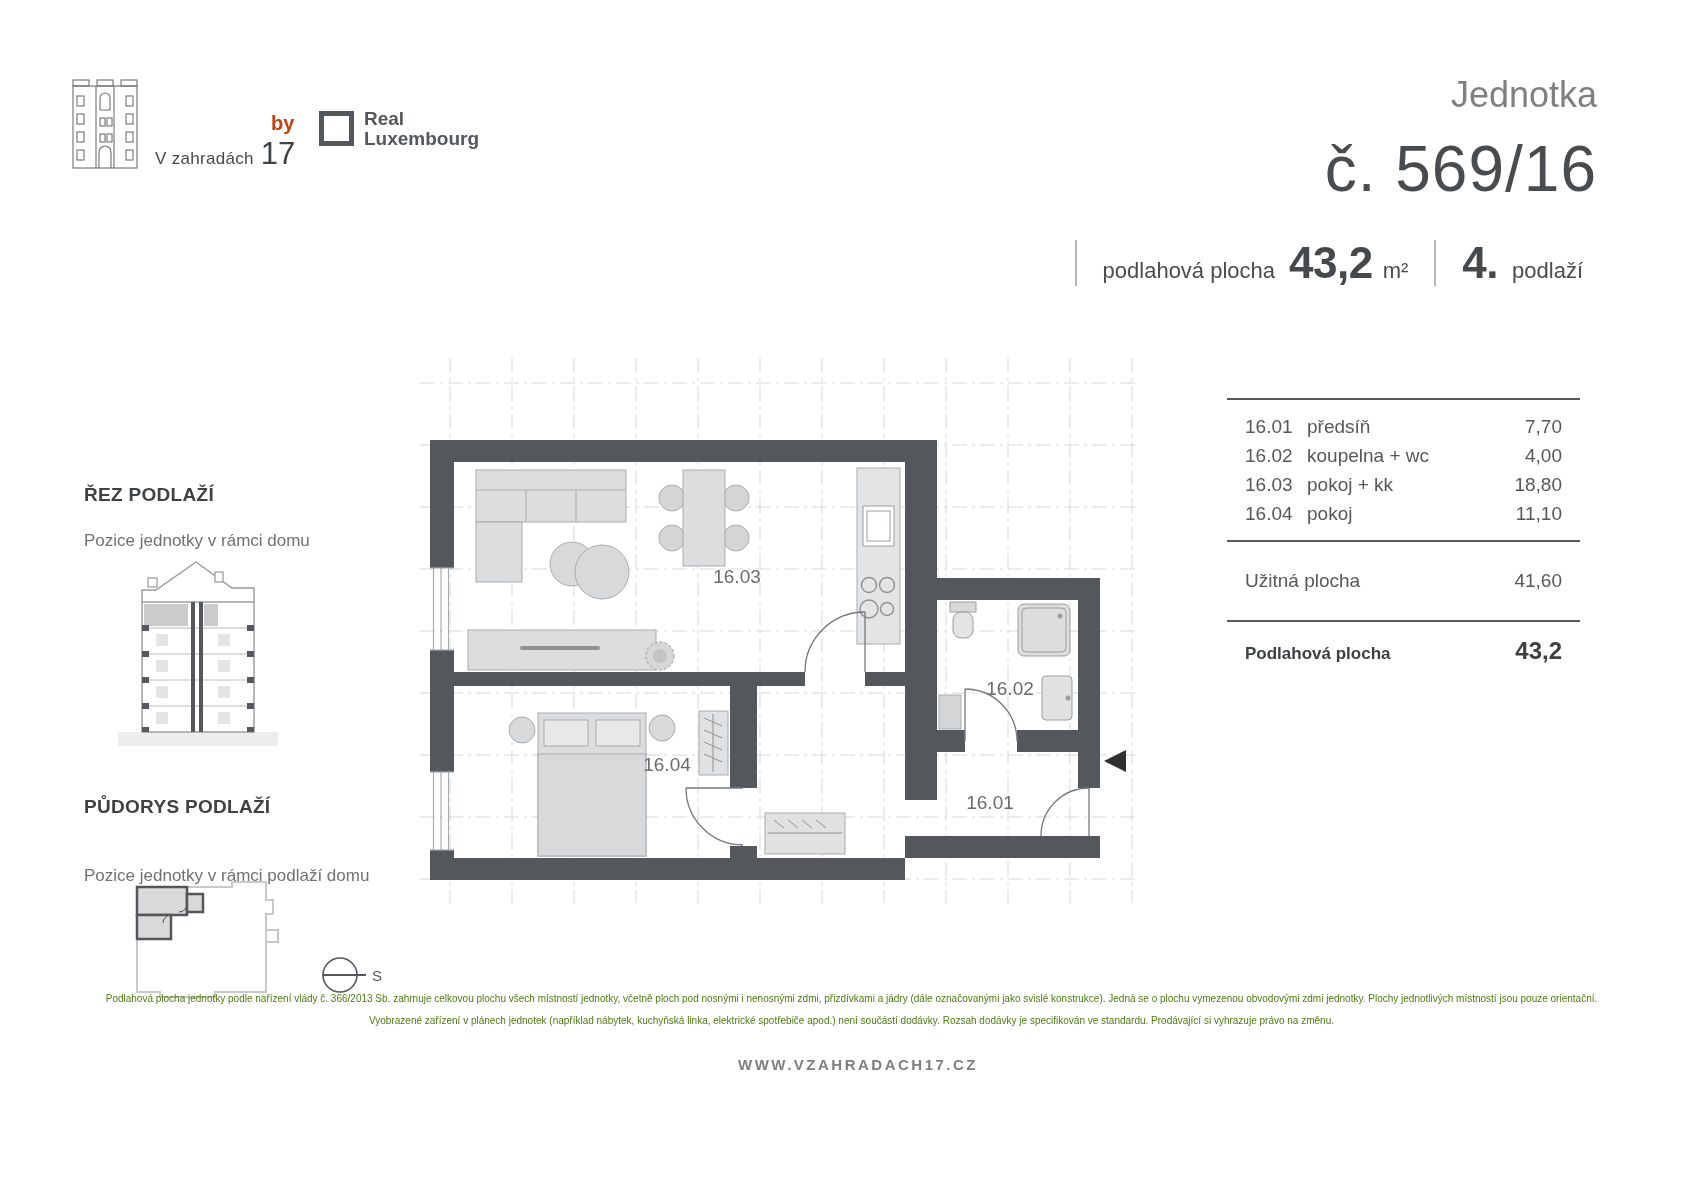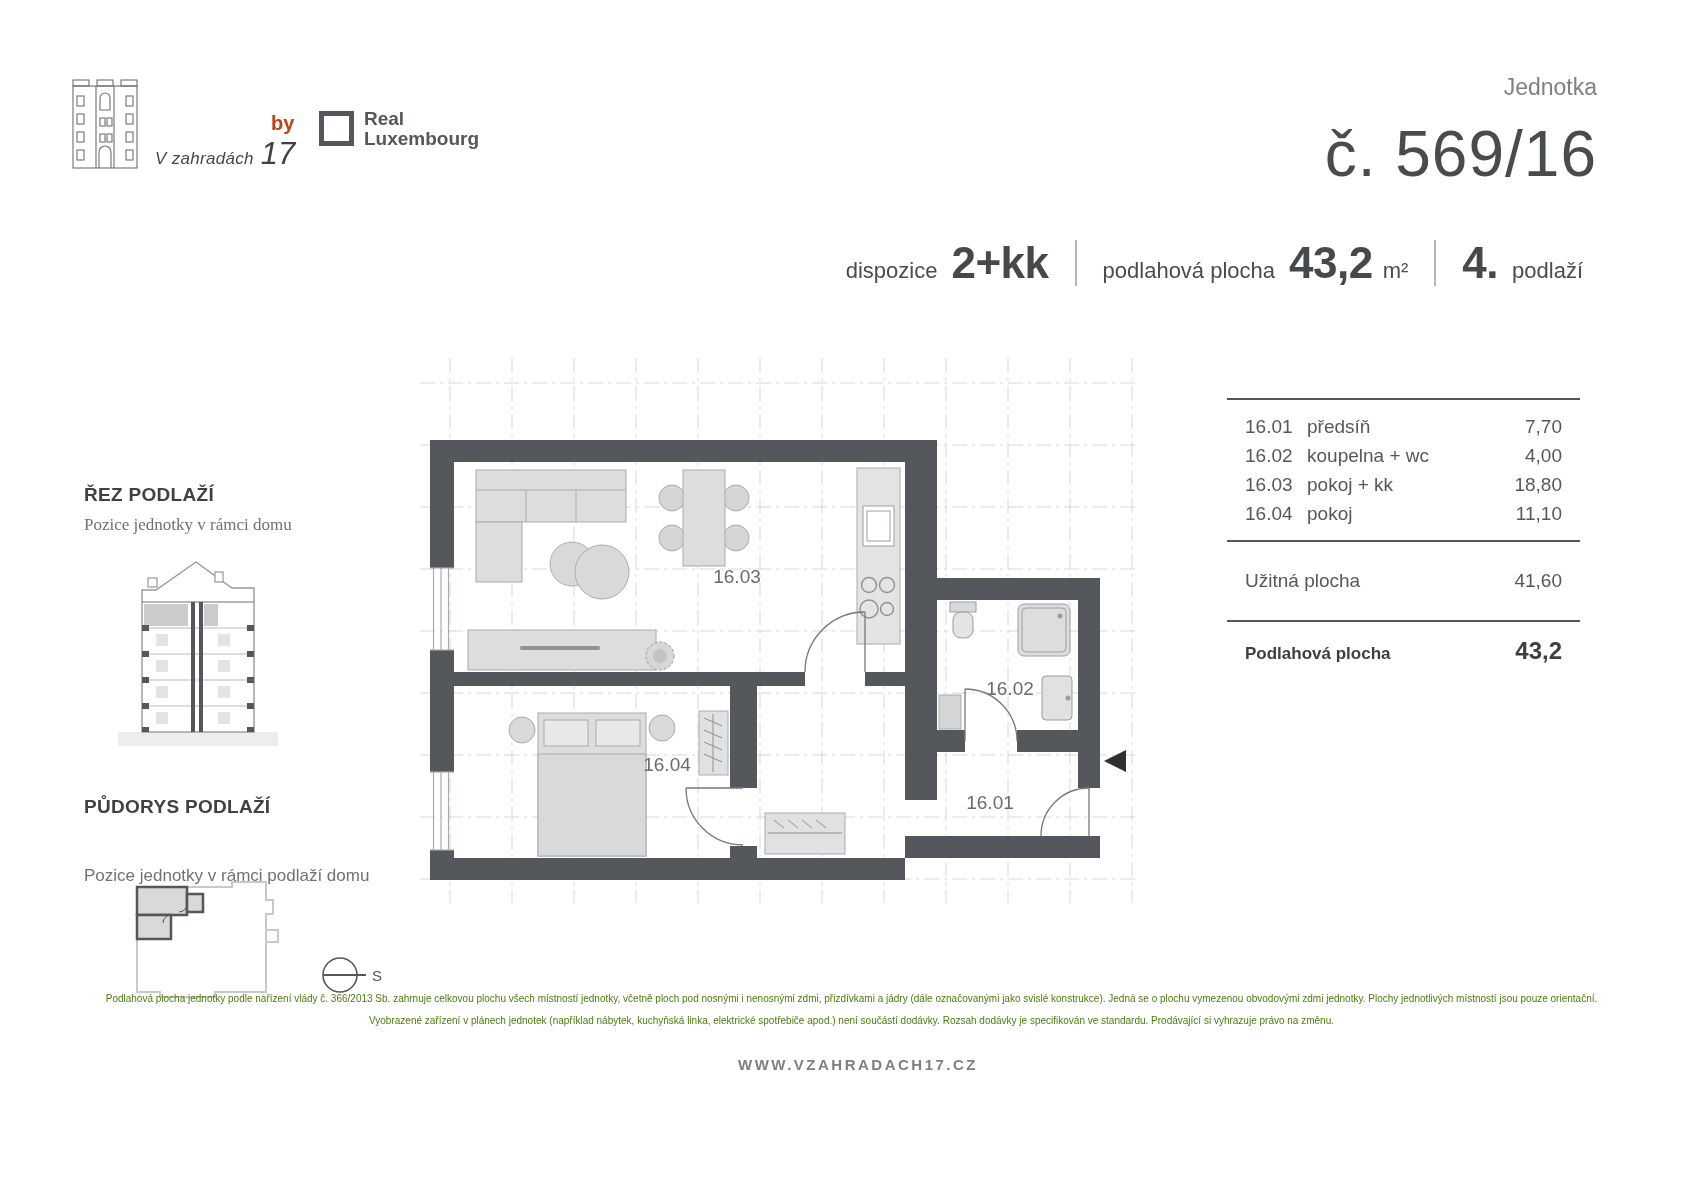--- a/index.html
+++ b/index.html
@@ -1,45 +1,45 @@
 <!DOCTYPE html>
 <html><head>
 <meta charset="utf-8">
 <style>
   html,body{margin:0;padding:0;background:#ffffff;}
   .page{position:relative;width:1698px;height:1200px;background:#fff;
         font-family:"Liberation Sans", sans-serif;color:#4a4d50;overflow:hidden;}
 
   
-  .brand{position:absolute;left:67px;top:72px;display:flex;align-items:flex-end;font-style:italic;}
+  .brand{position:absolute;left:67px;top:72px;display:flex;align-items:flex-end;}
   .brand-text{display:flex;align-items:baseline;margin-left:10px;margin-bottom:0px;}
   .brand-name{font-size:17px;color:#46494c;letter-spacing:.3px;}
   .brand-number{font-size:31px;color:#3f4245;margin-left:7px;font-weight:400;}
   .by{position:absolute;left:271px;top:112px;font-size:20px;font-weight:600;color:#c2410c;}
   .partner{position:absolute;left:319px;top:109px;display:flex;}
   .partner-square{width:25px;height:25px;border:5px solid #54575b;margin-top:2px;}
   .partner-name{font-size:19px;font-weight:600;color:#54575b;line-height:20px;margin-left:10px;}
 
   .unit-block{position:absolute;right:101px;top:74px;text-align:right;}
-  .unit-label{font-size:23px;color:#7e8184;}
+  .unit-label{font-size:36px;color:#7e8184;}
   .unit-number{font-size:64px;font-weight:500;color:#494c4f;margin-top:16px;letter-spacing:1px;}
 
   
   .specs{position:absolute;right:101px;top:238px;display:flex;align-items:center;}
   .spec-group{display:flex;align-items:baseline;}
   .spec-label{font-size:22px;color:#494c4f;margin-right:14px;}
   .spec-value{font-size:44px;font-weight:700;color:#46494c;letter-spacing:-.5px;}
   .spec-unit{font-size:22px;color:#494c4f;margin-left:10px;}
   .spec-value.lead{margin-right:14px;}
   .spec-divider{width:2px;height:46px;background:#b5b7b9;margin:0 26px;}
 
   
   .side-title{position:absolute;left:84px;font-size:19px;font-weight:700;color:#3f4245;letter-spacing:.3px;}
   .side-sub{position:absolute;left:84px;font-size:17px;color:#6f7275;}
-  .t1{top:484px;} .s1{top:515px;font-family:Liberation Serif, serif;}
+  .t1{top:484px;} .s1{top:531px;}
   .t2{top:796px;} .s2{top:866px;}
   .section-svg{position:absolute;left:118px;top:556px;}
   .miniplan-svg{position:absolute;left:120px;top:872px;}
   .compass-svg{position:absolute;left:312px;top:952px;}
 
   
   .plan-svg{position:absolute;left:420px;top:358px;}
   .room-label{font-size:19px;fill:#696c6f;}
 
   
@@ -109,24 +109,20 @@
       <span>Luxembourg</span>
     </span>
   </div>
 
   <div class="unit-block">
     <div class="unit-label">Jednotka</div>
     <div class="unit-number">č. 569/16</div>
   </div>
 
   <div class="specs">
-    <div class="spec-group">
-      <span class="spec-label">dispozice</span>
-      <span class="spec-value">2+kk</span>
-    </div>
     <div class="spec-divider"></div>
     <div class="spec-group">
       <span class="spec-label">podlahová plocha</span>
       <span class="spec-value">43,2</span>
       <span class="spec-unit">m²</span>
     </div>
     <div class="spec-divider"></div>
     <div class="spec-group">
       <span class="spec-value lead">4.</span>
       <span class="spec-label">podlaží</span>

